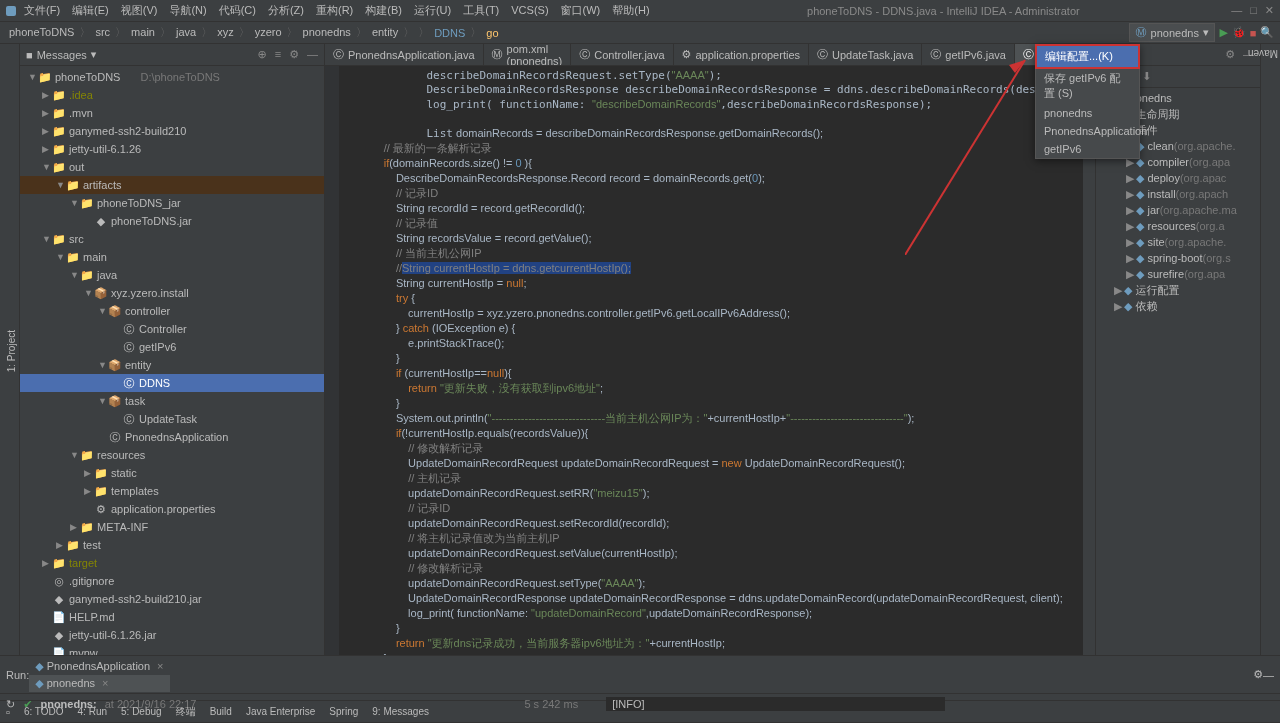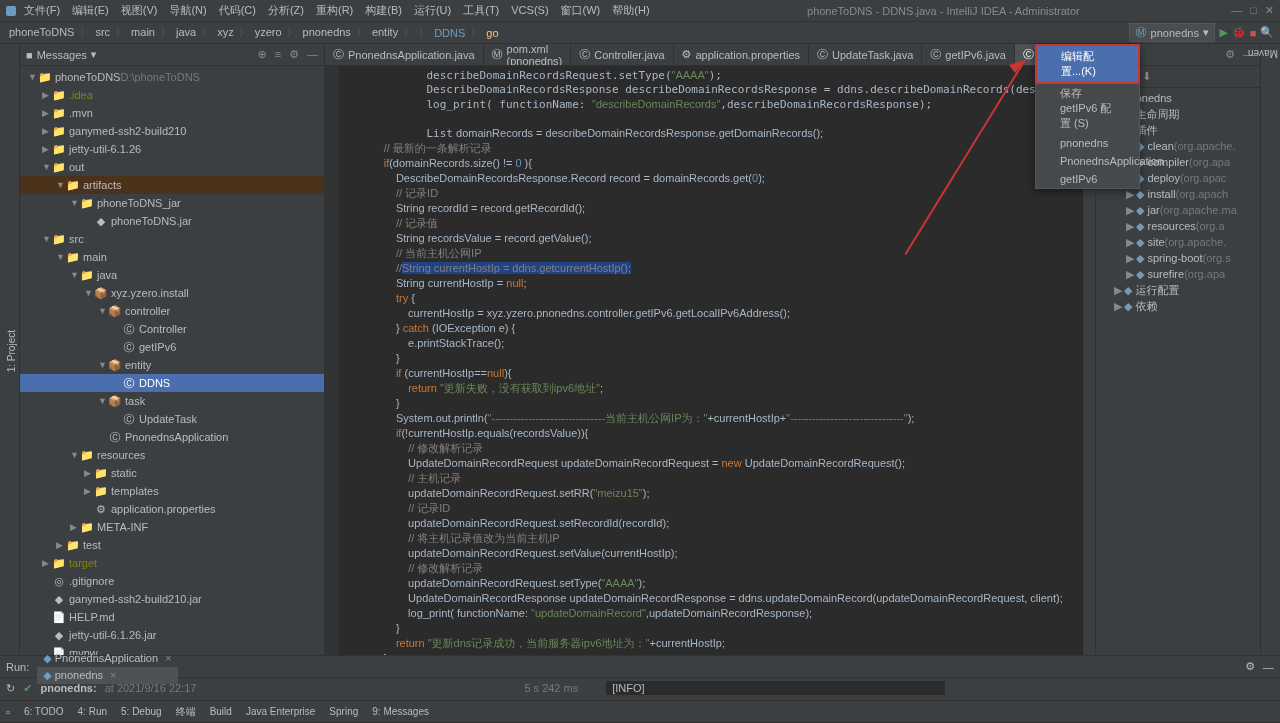--- a/index.html
+++ b/index.html
@@ -37,30 +37,30 @@
 .code{flex:1;padding:2px 0 2px 8px;font-family:Consolas,monospace;font-size:11px;line-height:14px;color:#a9b7c6;white-space:pre;overflow:hidden}
 .k{color:#cc7832}.s{color:#6a8759}.c{color:#808080}.n{color:#6897bb}
 .hl{background:#214283}
 .scrollmap{width:12px;background:#3c3f41}
 .right-panel{width:165px;background:#3c3f41;border-left:1px solid #323232;display:flex;flex-direction:column}
 .right-gutter{width:20px;background:#3c3f41;border-left:1px solid #323232}
 .maven-tree{padding:2px 0;font-size:11px}
 .maven-row{display:flex;align-items:center;height:16px;padding-left:4px;color:#bbb;cursor:pointer;white-space:nowrap;overflow:hidden}
 .maven-row .dim{color:#787878}
 .bottom-panel{height:45px;background:#3c3f41;border-top:1px solid #323232}
-.run-header{height:22px;display:flex;align-items:center;padding:0 6px;gap:8px;border-bottom:1px solid #323232}
+.run-header{height:38px;display:flex;align-items:center;padding:0 6px;gap:0;border-bottom:1px solid #323232}
 .run-tab{padding:2px 6px;color:#bbb;font-size:11px;display:flex;align-items:center;gap:3px}
 .run-tab.active{background:#4e5254}
 .run-status{height:20px;display:flex;align-items:center;padding:0 6px;gap:8px;color:#bbb;font-size:11px}
 .ok{color:#499c54}
 .toolbar{height:22px;background:#3c3f41;border-top:1px solid #323232;display:flex;align-items:center;padding:0 6px;gap:14px}
 .tool-btn{color:#bbb;font-size:10px;display:flex;align-items:center;gap:3px;cursor:pointer}
 .statusbar{height:22px;background:#3c3f41;border-top:1px solid #323232;display:flex;align-items:center;padding:0 6px;color:#bbb;font-size:11px}
 .dropdown-menu{position:absolute;top:44px;right:140px;background:#46494b;border:1px solid #555;width:105px;z-index:100;box-shadow:0 2px 8px rgba(0,0,0,.5)}
-.dd-item{padding:3px 24px;color:#bbb;font-size:11px;display:flex;align-items:center;gap:4px;cursor:pointer}
+.dd-item{padding:3px 8px;color:#bbb;font-size:11px;display:flex;align-items:center;gap:4px;cursor:pointer}
 .dd-item.selected{background:#4b6eaf;color:#fff;border:1px solid #cc3333;outline:1px solid #cc3333}
 .arrow-annotation{position:absolute;top:55px;right:245px;width:130px;height:200px;pointer-events:none;z-index:99}
 .icon-sq{display:inline-block;width:10px;height:10px;background:#6e9cbe;border-radius:2px}
 .maven-toolbar{height:22px;display:flex;align-items:center;padding:0 4px;gap:6px;border-bottom:1px solid #323232;color:#888}
 </style>
 </head>
 <body>
 
 <div class="menubar">
   <span class="icon-sq"></span>
@@ -118,21 +118,21 @@
         <span>⚙</span>
         <span>—</span>
       </div>
     </div>
     <div class="tree" id="tree">
         <div class="tree-row" style="">
           <span class="tree-ind" style="width:4px"></span>
           <span class="tree-arrow">▼</span>
           <span class="tree-icon">📁</span>
           <span>phoneToDNS</span>
-          <span style="color:#787878;margin-left:0">D:\phoneToDNS</span>
+          <span style="color:#787878;margin-left:20px">D:\phoneToDNS</span>
         </div>
         <div class="tree-row excluded" style="">
           <span class="tree-ind" style="width:18px"></span>
           <span class="tree-arrow">▶</span>
           <span class="tree-icon">📁</span>
           <span>.idea</span>
         </div>
         <div class="tree-row" style="">
           <span class="tree-ind" style="width:18px"></span>
           <span class="tree-arrow">▶</span>

